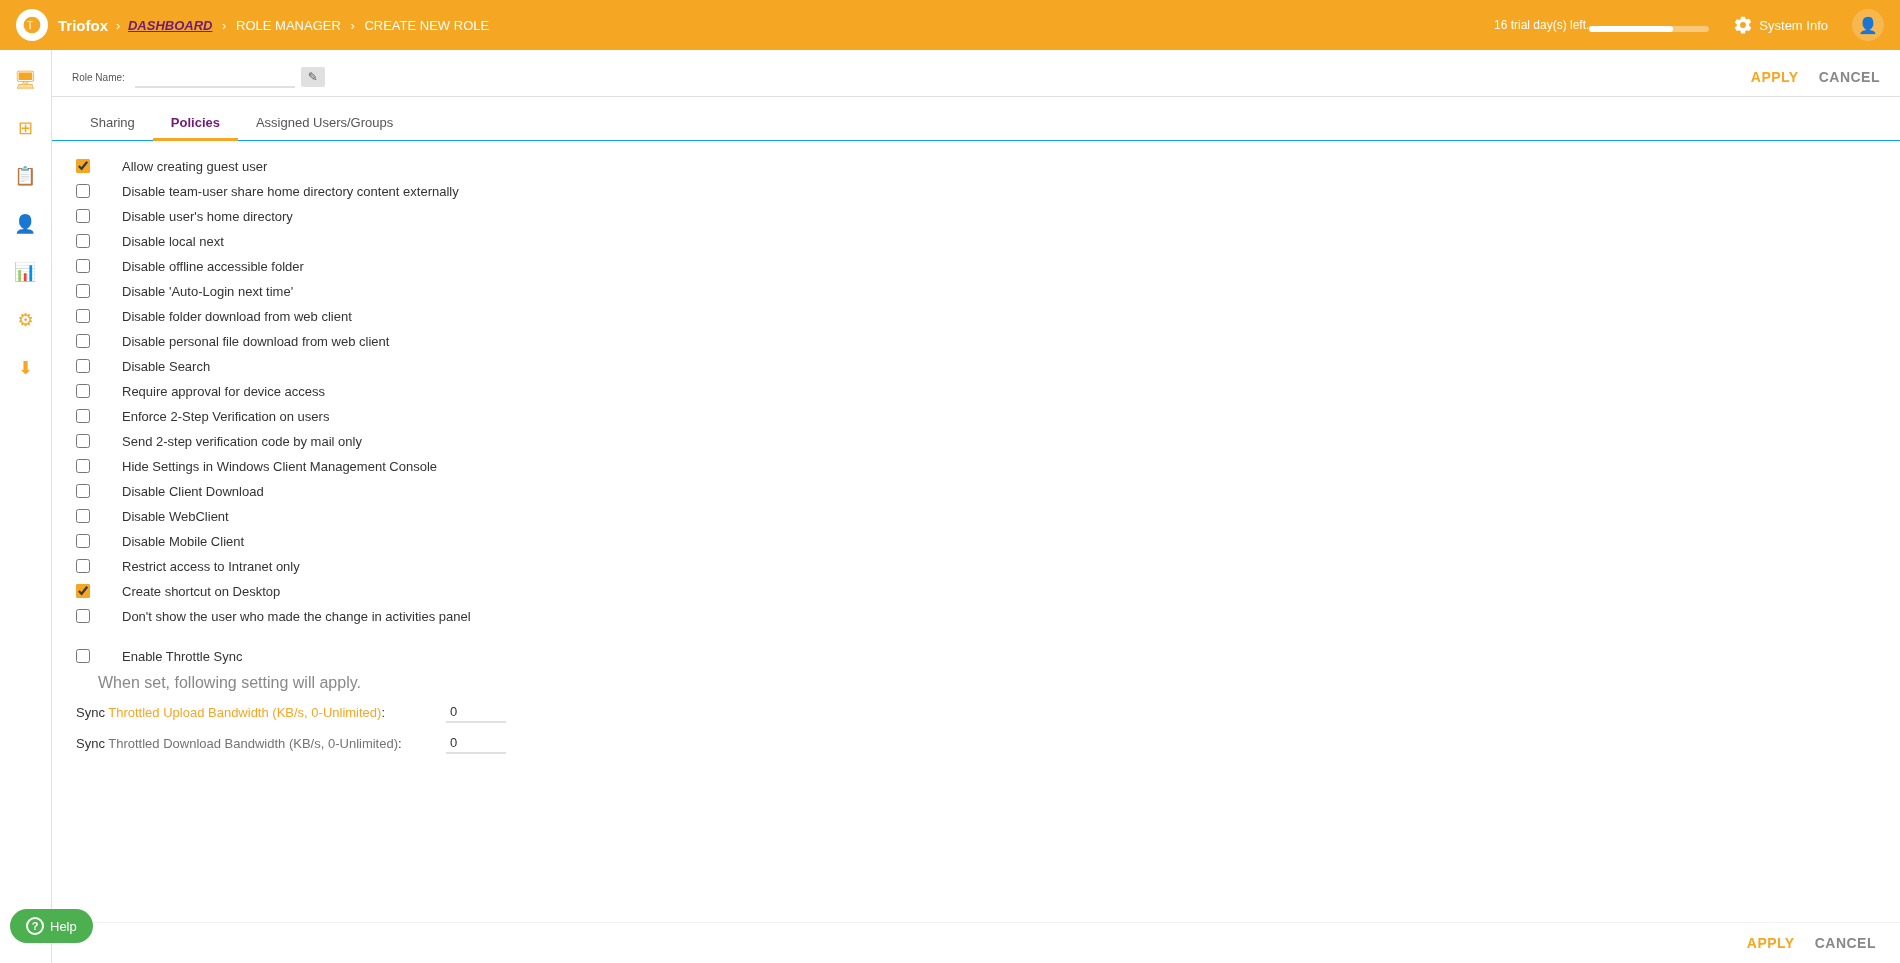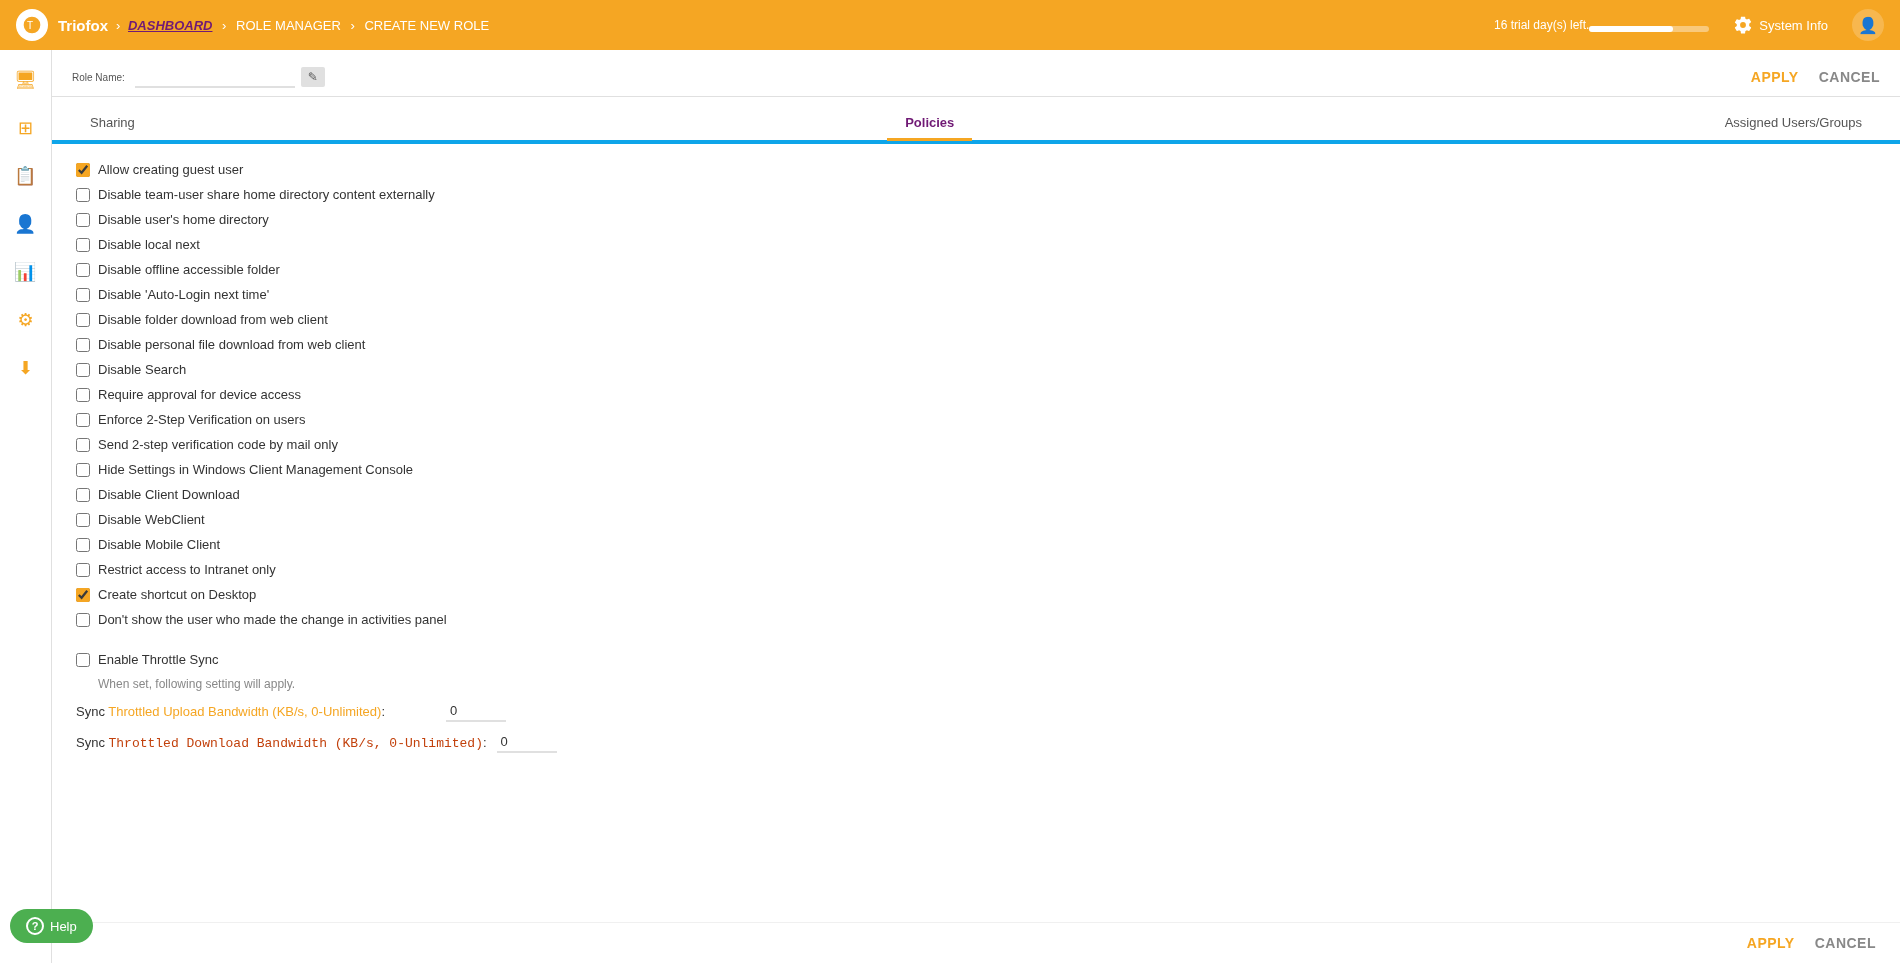--- a/index.html
+++ b/index.html
@@ -140,23 +140,22 @@
       background: none; border: none; color: #F5A623; font-size: 14px; font-weight: bold; cursor: pointer; letter-spacing: 0.5px;
     }
     .btn-cancel {
       background: none; border: none; color: #888; font-size: 14px; font-weight: bold; cursor: pointer; letter-spacing: 0.5px;
     }
 
     
     .tabs-bar {
       display: flex;
       padding: 10px 20px 0 20px;
-      border-bottom: 4px solid #0ea5e9;
-      background: white;
-      justify-content: space-between;
+      border-bottom: 1px solid #0ea5e9;
+      background: white;
     }
     .tab-item {
       padding: 8px 18px;
       cursor: pointer;
       font-size: 13px;
       color: #555;
       border-bottom: 3px solid transparent;
       margin-bottom: -1px;
     }
     .tab-item.active {
@@ -166,42 +165,42 @@
     }
 
     
     .policies-content {
       padding: 18px 24px;
       flex: 1;
     }
 
     .policy-item {
       display: flex;
-      align-items: center;
       margin-bottom: 10px;
       font-size: 13px;
       color: #333;
+      gap: 24px;
     }
     .policy-item input[type="checkbox"] {
       margin-right: 8px;
       width: 14px; height: 14px;
       accent-color: #F5A623;
       cursor: pointer;
     }
 
     .section-divider {
       margin: 14px 0 10px 0;
       height: 1px;
       background: transparent;
     }
     .throttle-section {
       margin-top: 10px;
     }
     .throttle-note {
-      font-size: 12px;
+      font-size: 16px;
       color: #888;
       margin-left: 22px;
       margin-top: 2px;
       margin-bottom: 10px;
     }
     .bandwidth-row {
       display: flex;
       align-items: center;
       margin-bottom: 10px;
       font-size: 13px;
@@ -432,21 +431,21 @@
       <div class="throttle-note">When set, following setting will apply.</div>
 
       <div class="bandwidth-row">
         <span class="label-part">
           Sync <span style="color:#F5A623;">Throttled Upload Bandwidth (KB/s, 0-Unlimited)</span>:
         </span>
         <input class="bandwidth-input" type="text" value="0" style="margin-left: 10px;">
       </div>
       <div class="bandwidth-row">
         <span class="label-part">
-          Sync <span style="color:#c2410c;font-family:Liberation Mono, monospace;">Throttled Download Bandwidth (KB/s, 0-Unlimited)</span>:
+          Sync <span style="color:#737373;">Throttled Download Bandwidth (KB/s, 0-Unlimited)</span>:
         </span>
         <input class="bandwidth-input" type="text" value="0" style="margin-left: 10px;">
       </div>
     </div>
 
   </div>
 
   <div class="bottom-actions">
     <button class="btn-apply">APPLY</button>
     <button class="btn-cancel">CANCEL</button>

